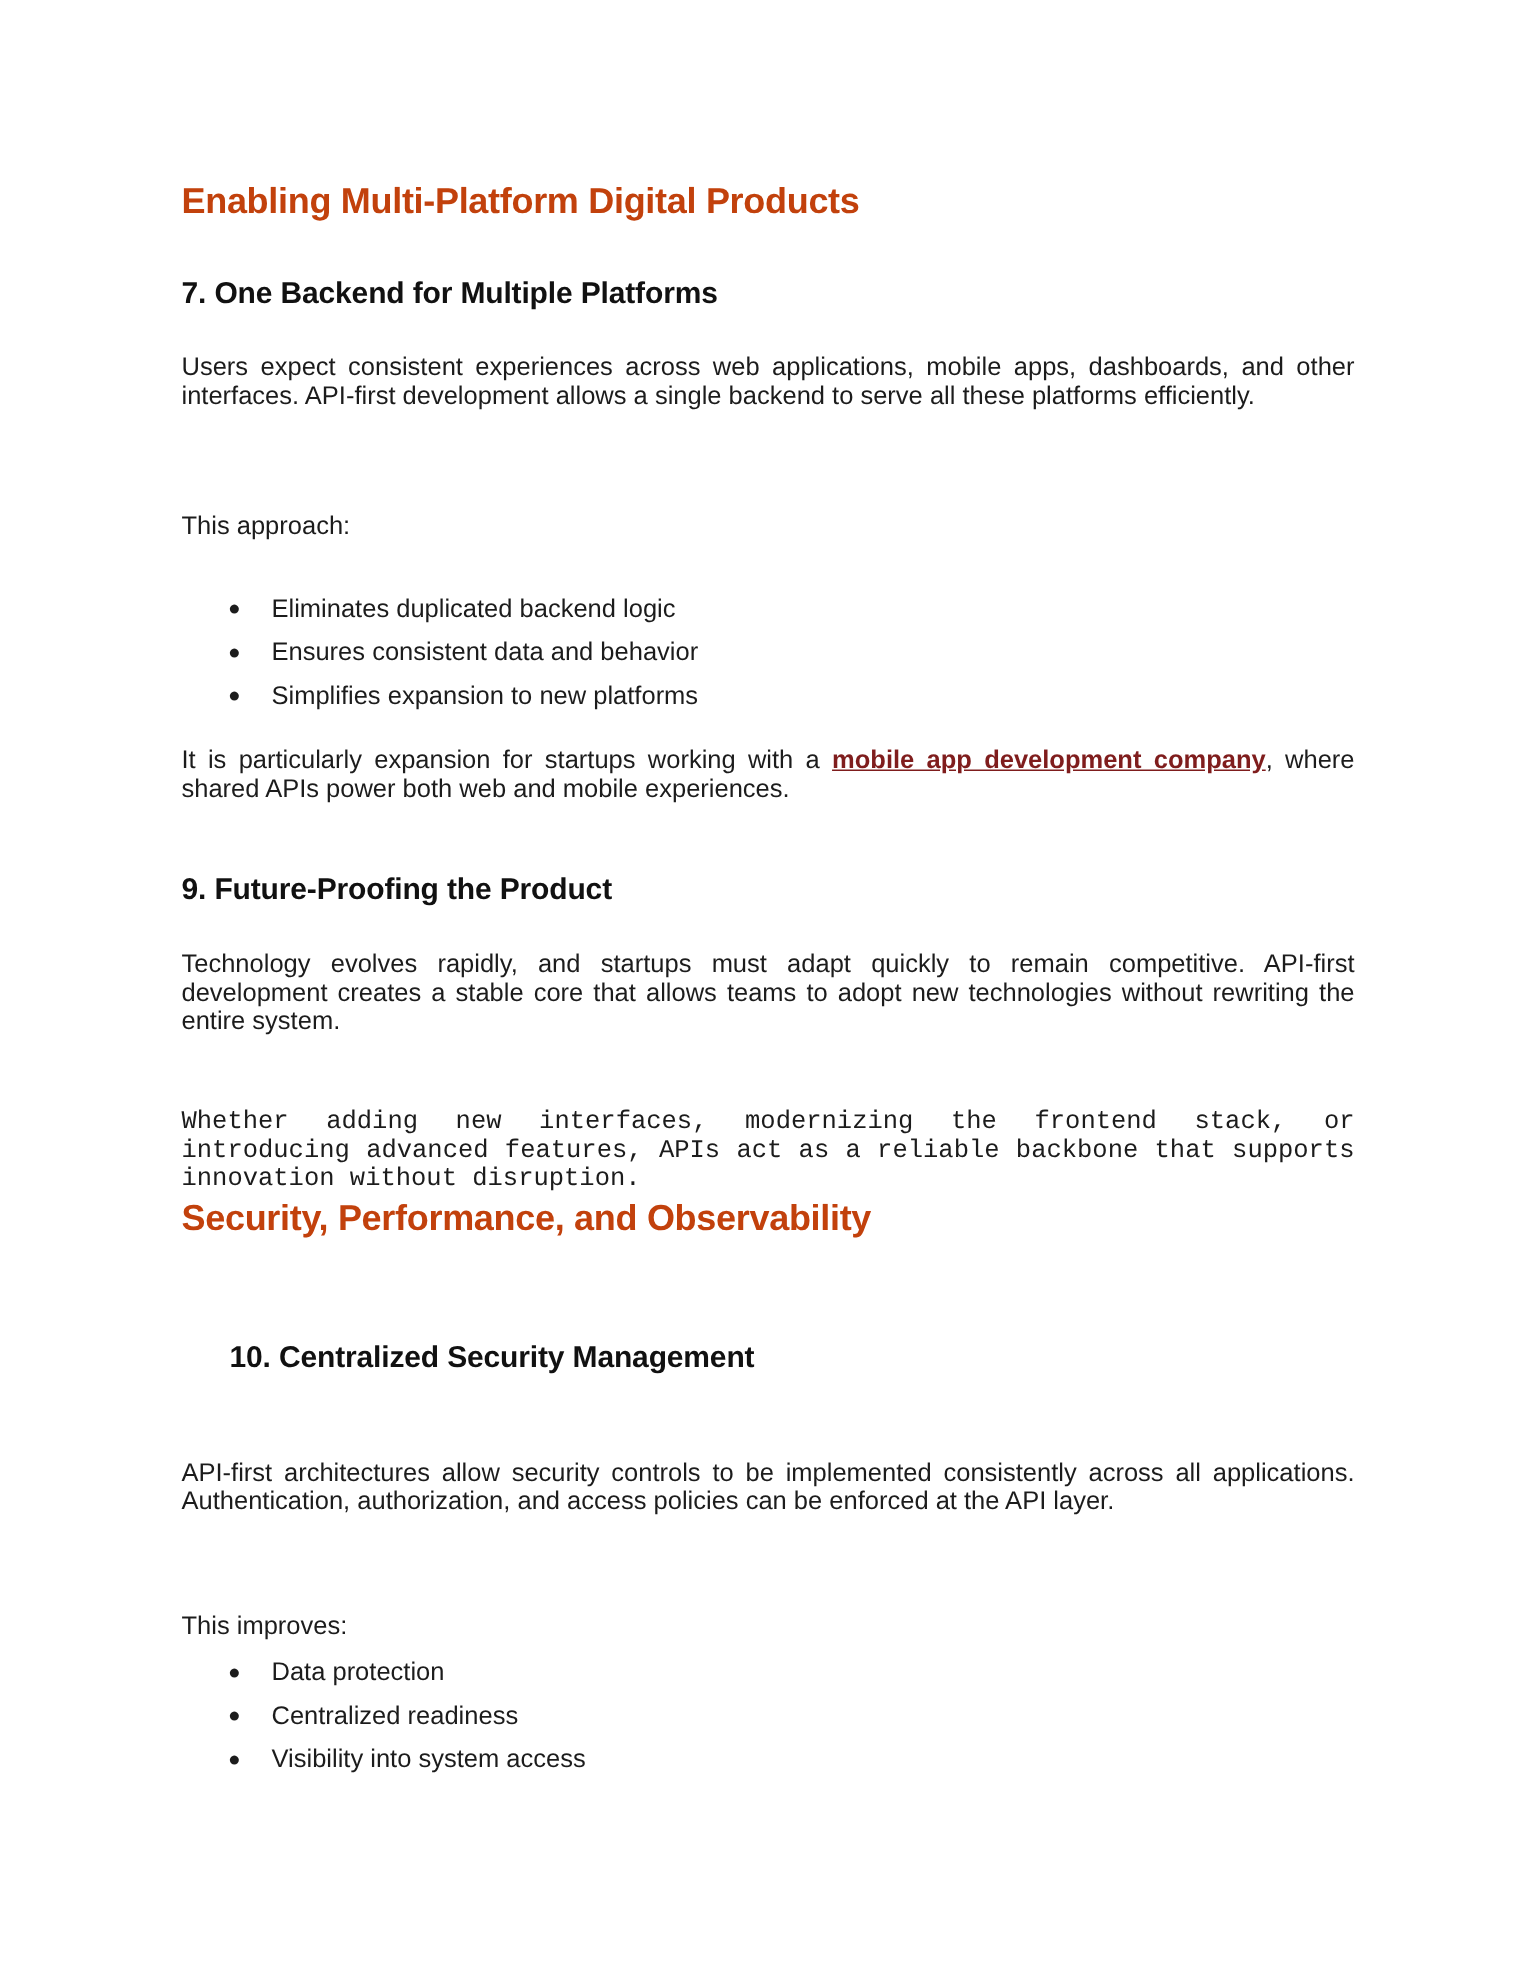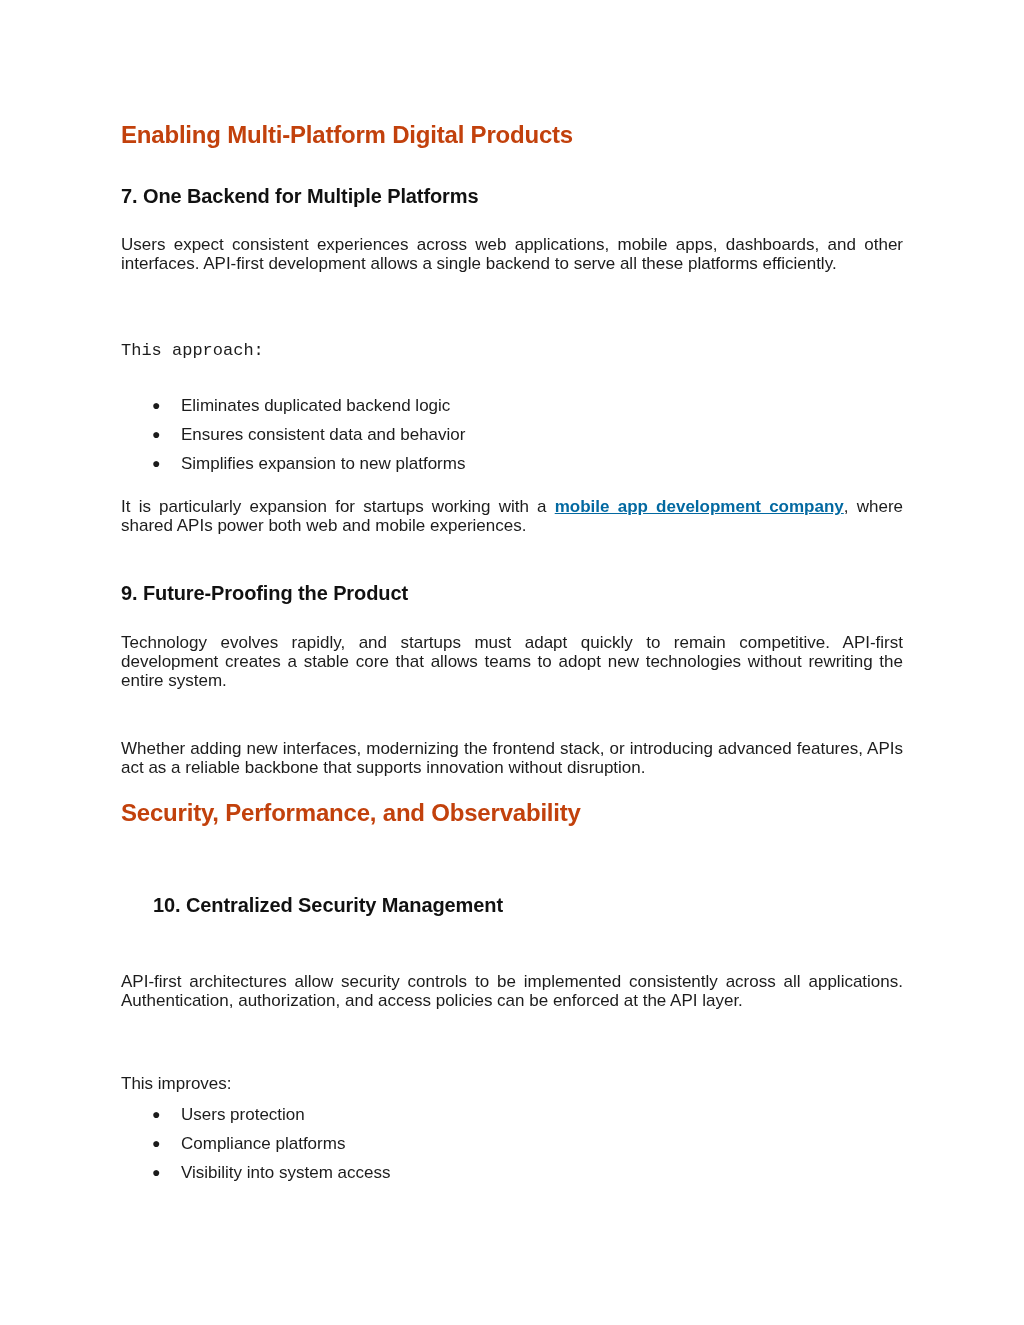--- a/index.html
+++ b/index.html
@@ -9,56 +9,56 @@
       color: #1a1a1a;
     }
     .page { position: absolute; left: 121px; top: 0; width: 782px; }
     .abs { position: absolute; left: 0; width: 782px; margin: 0; }
     h1 { font-size: 24px; font-weight: 700; letter-spacing: -0.2px; color: #c2410c; }
     h2 { font-size: 20px; font-weight: 700; letter-spacing: -0.1px; color: #111; }
     p { font-size: 17px; line-height: 19px; text-align: justify; text-align-last: left; color: #1c1c1c; }
     ul { list-style: none; padding: 0; }
     ul li { position: relative; padding-left: 60px; font-size: 17px; line-height: 29px; color: #1c1c1c; }
     ul li .bullet { position: absolute; left: 31px; top: 0; font-size: 14px; }
-    a.link { color: #0369a1; font-weight: 700; }
+    a.link { color: #7f1d1d; font-weight: 700; }
   </style>
 </head>
 <body>
 
 <div class="page">
 
   <h1 class="abs" style="top:121px;">Enabling Multi-Platform Digital Products</h1>
 
   <h2 class="abs" style="top:185px;">7. One Backend for Multiple Platforms</h2>
 
   <p class="abs" style="top:235px;">Users expect consistent experiences across web applications, mobile apps, dashboards, and other interfaces. API-first development allows a single backend to serve all these platforms efficiently.</p>
 
-  <p class="abs" style="top:341px;font-family:Liberation Mono, monospace;">This approach:</p>
+  <p class="abs" style="top:341px;">This approach:</p>
 
   <ul class="abs" style="top:391px; left:0;">
     <li><span class="bullet">●</span><span>Eliminates duplicated backend logic</span></li>
     <li><span class="bullet">●</span><span>Ensures consistent data and behavior</span></li>
     <li><span class="bullet">●</span><span>Simplifies expansion to new platforms</span></li>
   </ul>
 
   <p class="abs" style="top:497px;"><span>It is particularly expansion for startups working with a </span><a class="link" href="#">mobile app development company</a><span>, where shared APIs power both web and mobile experiences.</span></p>
 
   <h2 class="abs" style="top:582px;">9. Future-Proofing the Product</h2>
 
   <p class="abs" style="top:633px;">Technology evolves rapidly, and startups must adapt quickly to remain competitive. API-first development creates a stable core that allows teams to adopt new technologies without rewriting the entire system.</p>
 
-  <p class="abs" style="top:739px;">Whether adding new interfaces, modernizing the frontend stack, or introducing advanced features, APIs act as a reliable backbone that supports innovation without disruption.</p>
+  <p class="abs" style="top:739px;font-family:Liberation Mono, monospace;">Whether adding new interfaces, modernizing the frontend stack, or introducing advanced features, APIs act as a reliable backbone that supports innovation without disruption.</p>
 
   <h1 class="abs" style="top:799px;">Security, Performance, and Observability</h1>
 
   <h2 class="abs" style="top:894px;margin-left:32px;">10. Centralized Security Management</h2>
 
   <p class="abs" style="top:944px;margin-top:28px;">API-first architectures allow security controls to be implemented consistently across all applications. Authentication, authorization, and access policies can be enforced at the API layer.</p>
 
   <p class="abs" style="top:1050px;margin-top:24px;">This improves:</p>
 
   <ul class="abs" style="top:1100px; left:0;">
-    <li><span class="bullet">●</span><span>Users protection</span></li>
-    <li><span class="bullet">●</span><span>Compliance platforms</span></li>
+    <li><span class="bullet">●</span><span>Data protection</span></li>
+    <li><span class="bullet">●</span><span>Centralized readiness</span></li>
     <li><span class="bullet">●</span><span>Visibility into system access</span></li>
   </ul>
 
 </div>
 
 </body></html>

